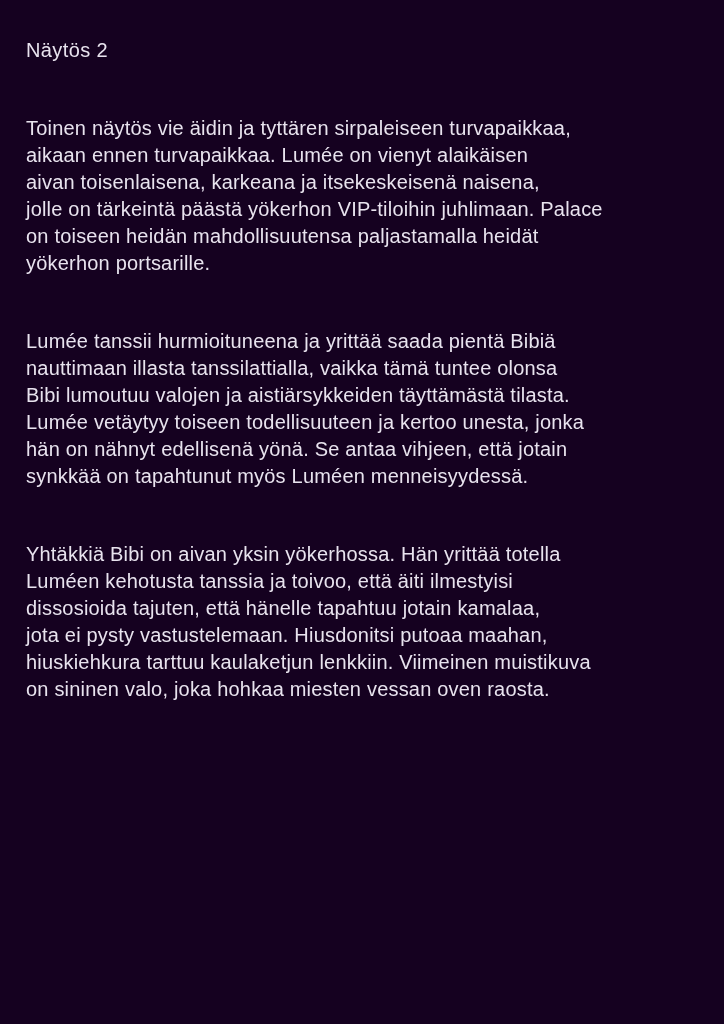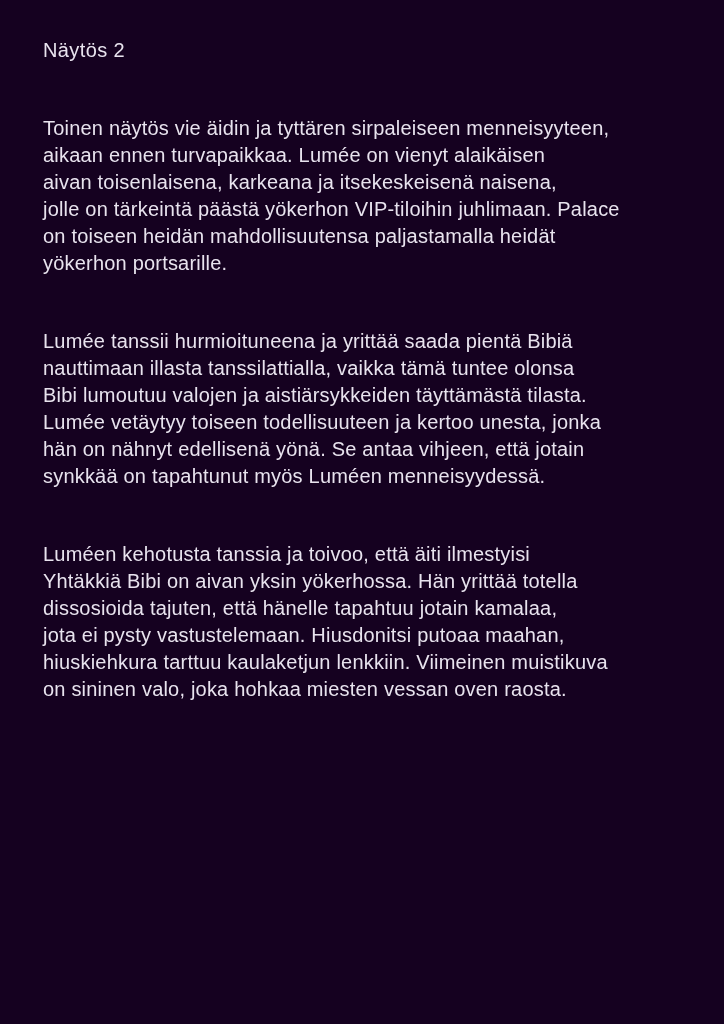--- a/index.html
+++ b/index.html
@@ -11,21 +11,21 @@
     height: 1024px;
     background: #150120;
     overflow: hidden;
     font-family: "Liberation Sans", sans-serif;
     color: #e8e3ee;
   }
   .page {
     box-sizing: border-box;
     width: 724px;
     height: 1024px;
-    padding: 37px 40px 0 43px;
+    padding: 37px 40px 0 26px;
   }
   .doc-title {
     font-size: 20px;
     line-height: 27px;
     font-weight: 400;
     letter-spacing: 0.4px;
     margin: 0 0 51px 0;
   }
   .para {
     margin: 0 0 51px 0;
@@ -38,37 +38,37 @@
     white-space: nowrap;
   }
 </style>
 </head>
 <body>
 
 <div class="page">
   <h1 class="doc-title">Näytös 2</h1>
   <div id="document-body">
       <div class="para">
-        <div class="text-line">Toinen näytös vie äidin ja tyttären sirpaleiseen menneisyyteen,</div>
+        <div class="text-line">Toinen näytös vie äidin ja tyttären sirpaleiseen turvapaikkaa,</div>
         <div class="text-line">aikaan ennen turvapaikkaa. Lumée on vienyt alaikäisen</div>
         <div class="text-line">aivan toisenlaisena, karkeana ja itsekeskeisenä naisena,</div>
         <div class="text-line">jolle on tärkeintä päästä yökerhon VIP-tiloihin juhlimaan. Palace</div>
         <div class="text-line">on toiseen heidän mahdollisuutensa paljastamalla heidät</div>
         <div class="text-line">yökerhon portsarille.</div>
       </div>
       <div class="para">
         <div class="text-line">Lumée tanssii hurmioituneena ja yrittää saada pientä Bibiä</div>
         <div class="text-line">nauttimaan illasta tanssilattialla, vaikka tämä tuntee olonsa</div>
         <div class="text-line">Bibi lumoutuu valojen ja aistiärsykkeiden täyttämästä tilasta.</div>
         <div class="text-line">Lumée vetäytyy toiseen todellisuuteen ja kertoo unesta, jonka</div>
         <div class="text-line">hän on nähnyt edellisenä yönä. Se antaa vihjeen, että jotain</div>
         <div class="text-line">synkkää on tapahtunut myös Luméen menneisyydessä.</div>
       </div>
       <div class="para">
+        <div class="text-line">Yhtäkkiä Bibi on aivan yksin yökerhossa. Hän yrittää totella</div>
         <div class="text-line">Luméen kehotusta tanssia ja toivoo, että äiti ilmestyisi</div>
-        <div class="text-line">Yhtäkkiä Bibi on aivan yksin yökerhossa. Hän yrittää totella</div>
         <div class="text-line">dissosioida tajuten, että hänelle tapahtuu jotain kamalaa,</div>
         <div class="text-line">jota ei pysty vastustelemaan. Hiusdonitsi putoaa maahan,</div>
         <div class="text-line">hiuskiehkura tarttuu kaulaketjun lenkkiin. Viimeinen muistikuva</div>
         <div class="text-line">on sininen valo, joka hohkaa miesten vessan oven raosta.</div>
       </div>
     </div>
 </div>
 
 </body></html>

